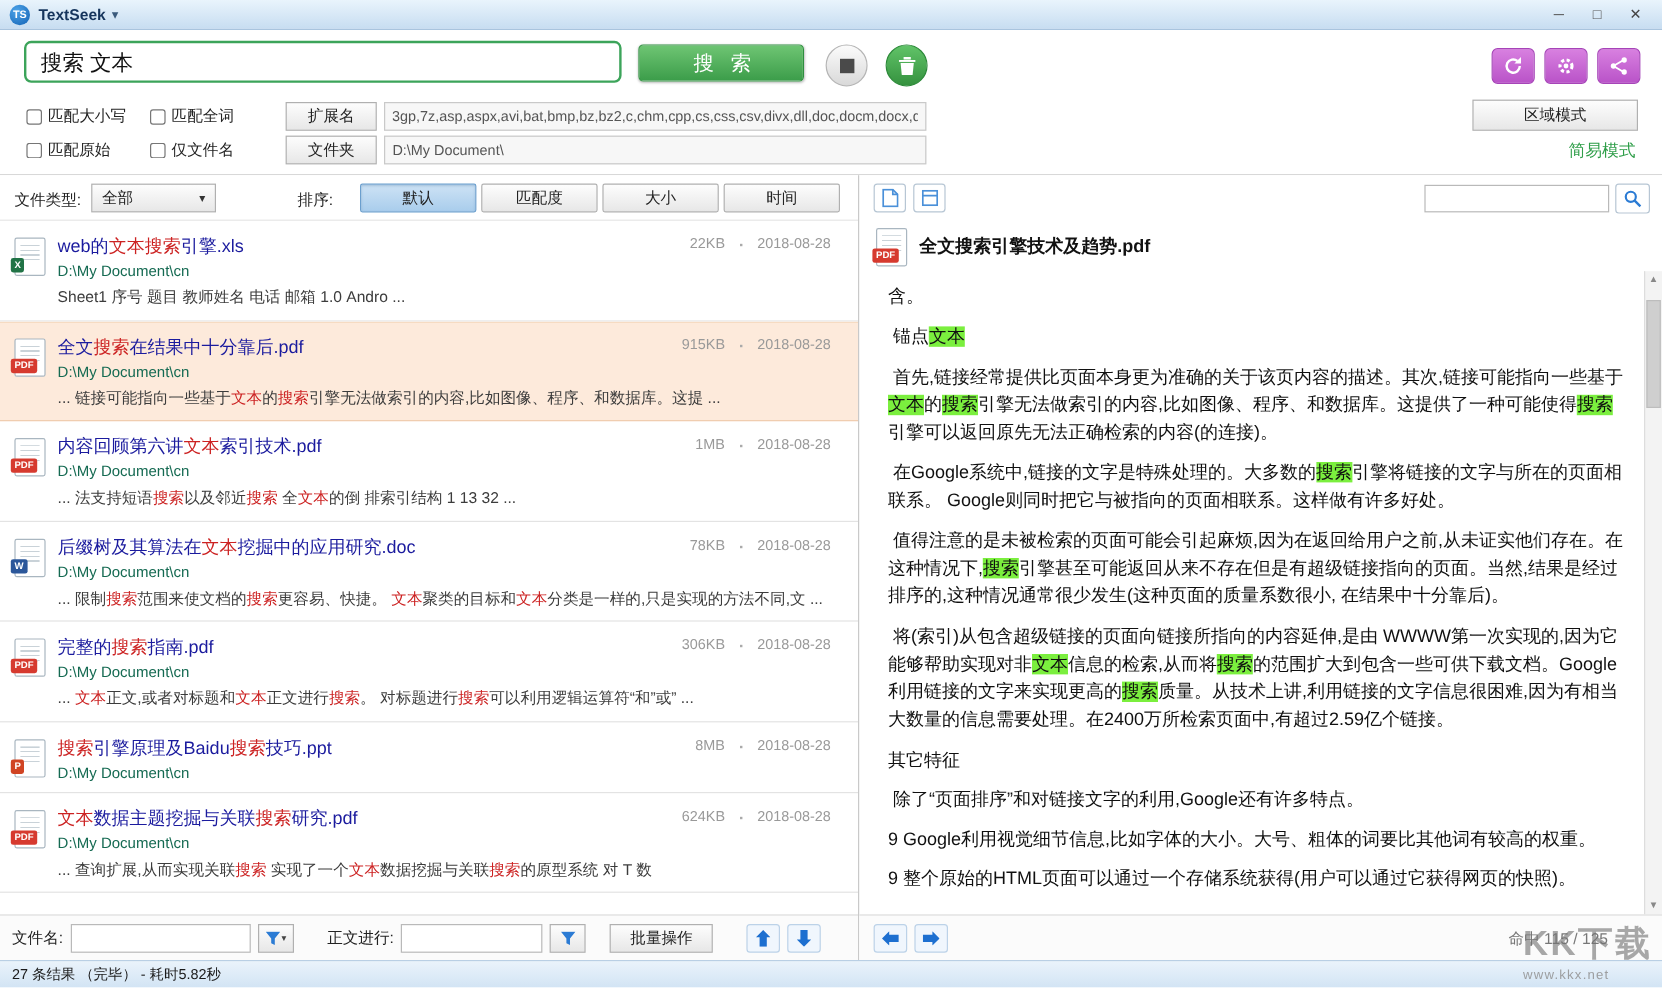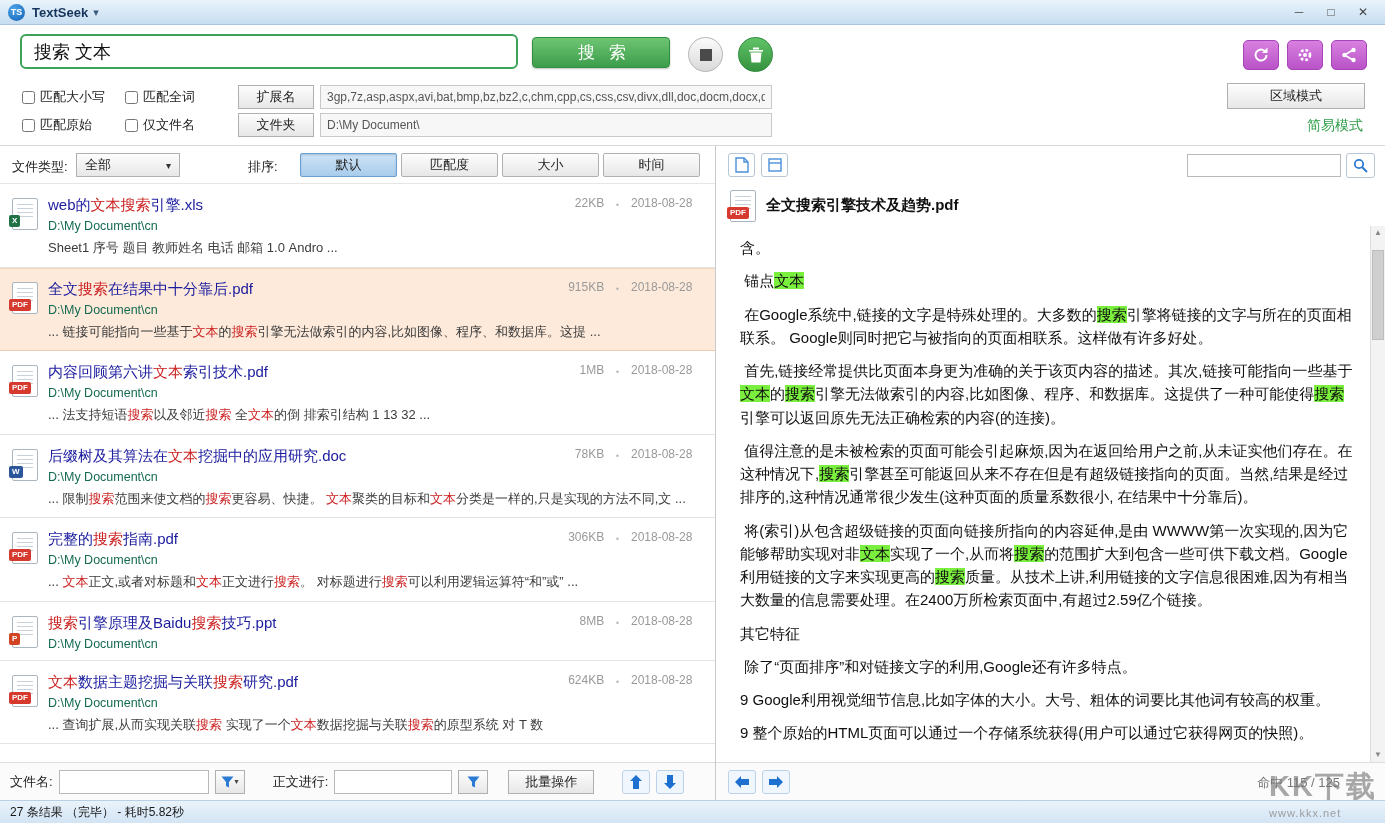--- a/index.html
+++ b/index.html
@@ -386,24 +386,24 @@
       <div class="preview-head">
         <div class="file-icon">
             <span class="badge" style="background:#d63a2f">PDF</span>
           </div>
         <span class="preview-title">全文搜索引擎技术及趋势.pdf</span>
       </div>
 
       <div class="preview-body">
           <p><span>含。</span></p>
           <p><span> 锚点</span><span class="hl-green">文本</span></p>
+          <p><span> 首先,链接经常提供比页面本身更为准确的关于该页内容的描述。其次,链接可能指向一些基于</span><span class="hl-green">文本</span><span>的</span><span class="hl-green">搜索</span><span>引擎无法做索引的内容,比如图像、程序、和数据库。这提供了一种可能使得</span><span class="hl-green">搜索</span><span>引擎可以返回原先无法正确检索的内容(的连接)。</span></p>
           <p><span> 在Google系统中,链接的文字是特殊处理的。大多数的</span><span class="hl-green">搜索</span><span>引擎将链接的文字与所在的页面相联系。 Google则同时把它与被指向的页面相联系。这样做有许多好处。</span></p>
-          <p><span> 首先,链接经常提供比页面本身更为准确的关于该页内容的描述。其次,链接可能指向一些基于</span><span class="hl-green">文本</span><span>的</span><span class="hl-green">搜索</span><span>引擎无法做索引的内容,比如图像、程序、和数据库。这提供了一种可能使得</span><span class="hl-green">搜索</span><span>引擎可以返回原先无法正确检索的内容(的连接)。</span></p>
           <p><span> 值得注意的是未被检索的页面可能会引起麻烦,因为在返回给用户之前,从未证实他们存在。在这种情况下,</span><span class="hl-green">搜索</span><span>引擎甚至可能返回从来不存在但是有超级链接指向的页面。当然,结果是经过排序的,这种情况通常很少发生(这种页面的质量系数很小, 在结果中十分靠后)。</span></p>
-          <p><span> 将(索引)从包含超级链接的页面向链接所指向的内容延伸,是由 WWWW第一次实现的,因为它能够帮助实现对非</span><span class="hl-green">文本</span><span>实现了一个,从而将</span><span class="hl-green">搜索</span><span>的范围扩大到包含一些可供下载文档。Google利用链接的文字来实现更高的</span><span class="hl-green">搜索</span><span>质量。从技术上讲,利用链接的文字信息很困难,因为有相当大数量的信息需要处理。在2400万所检索页面中,有超过2.59亿个链接。</span></p>
+          <p><span> 将(索引)从包含超级链接的页面向链接所指向的内容延伸,是由 WWWW第一次实现的,因为它能够帮助实现对非</span><span class="hl-green">文本</span><span>信息的检索,从而将</span><span class="hl-green">搜索</span><span>的范围扩大到包含一些可供下载文档。Google利用链接的文字来实现更高的</span><span class="hl-green">搜索</span><span>质量。从技术上讲,利用链接的文字信息很困难,因为有相当大数量的信息需要处理。在2400万所检索页面中,有超过2.59亿个链接。</span></p>
           <p><span>其它特征</span></p>
           <p><span> 除了“页面排序”和对链接文字的利用,Google还有许多特点。</span></p>
           <p><span>9 Google利用视觉细节信息,比如字体的大小。大号、粗体的词要比其他词有较高的权重。</span></p>
           <p><span>9 整个原始的HTML页面可以通过一个存储系统获得(用户可以通过它获得网页的快照)。</span></p>
         </div>
 
       <div class="scrollbar">
         <div class="sb-arrow">▲</div>
         <div class="sb-thumb"></div>
         <div class="sb-arrow down">▼</div>

